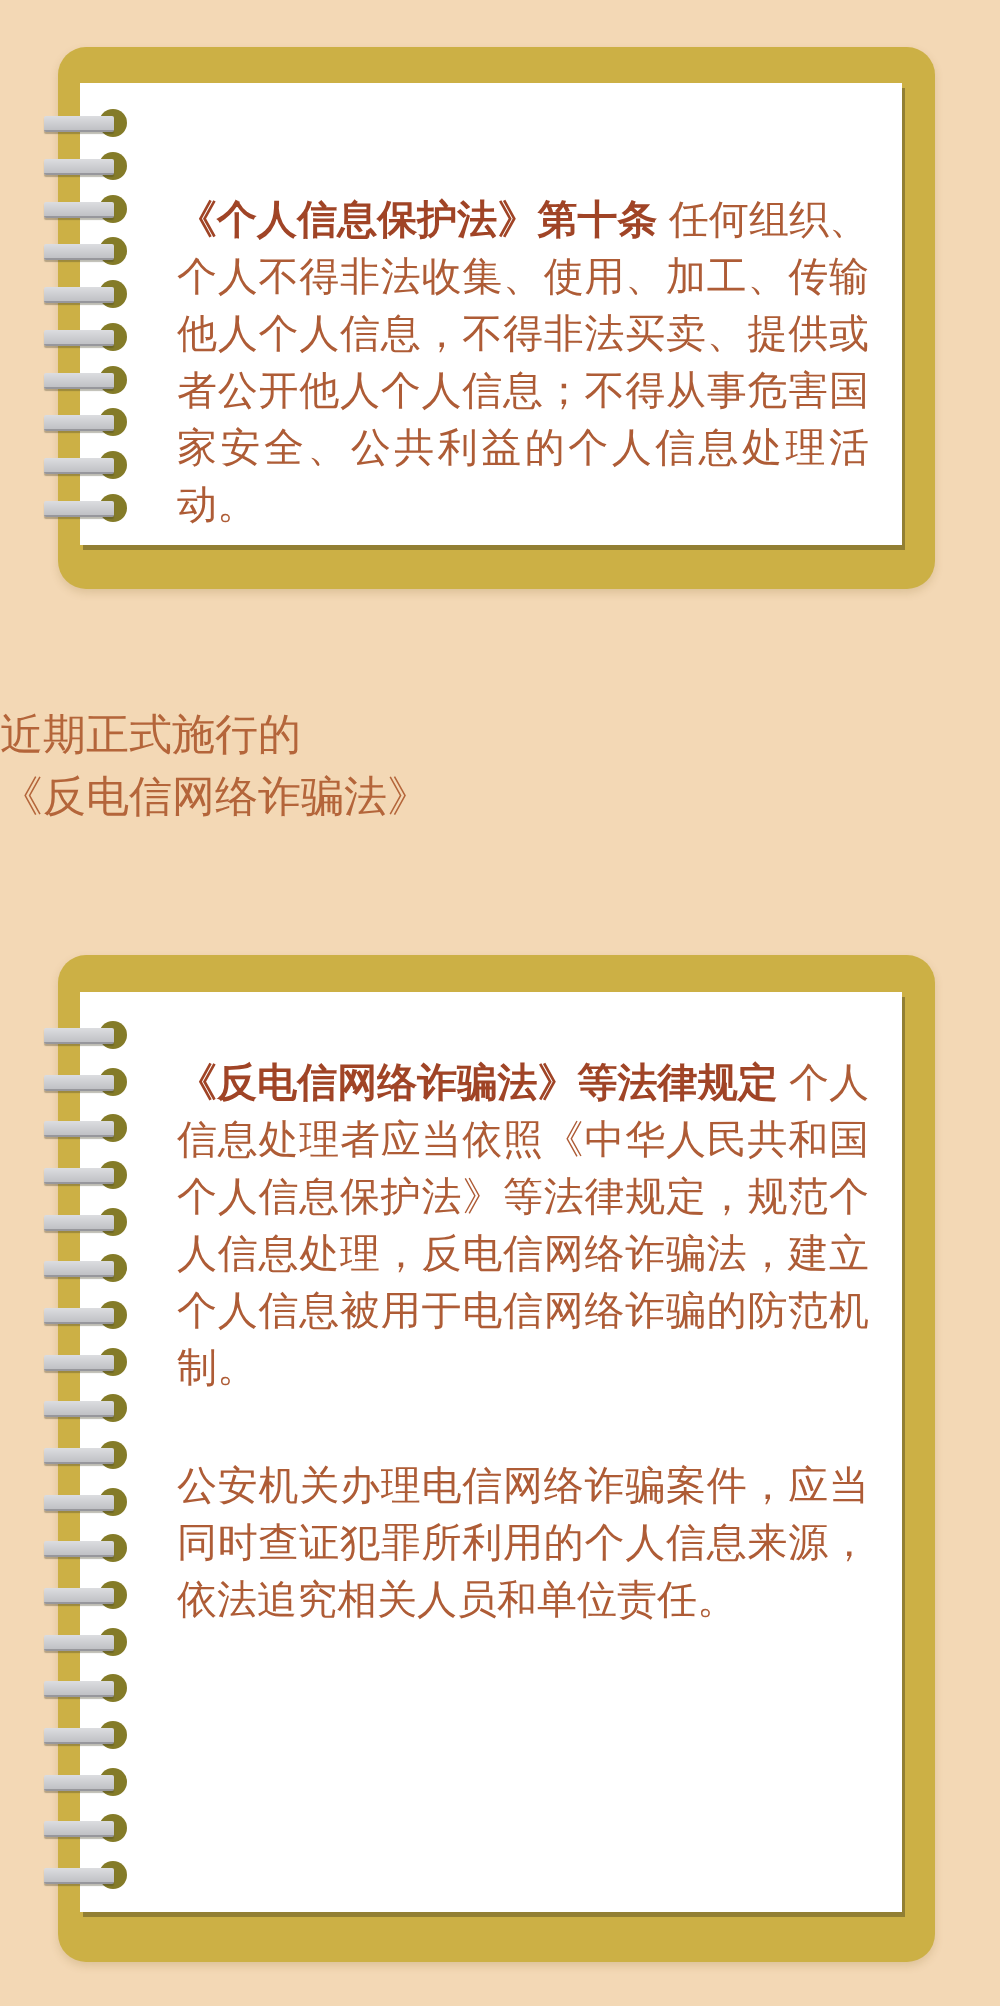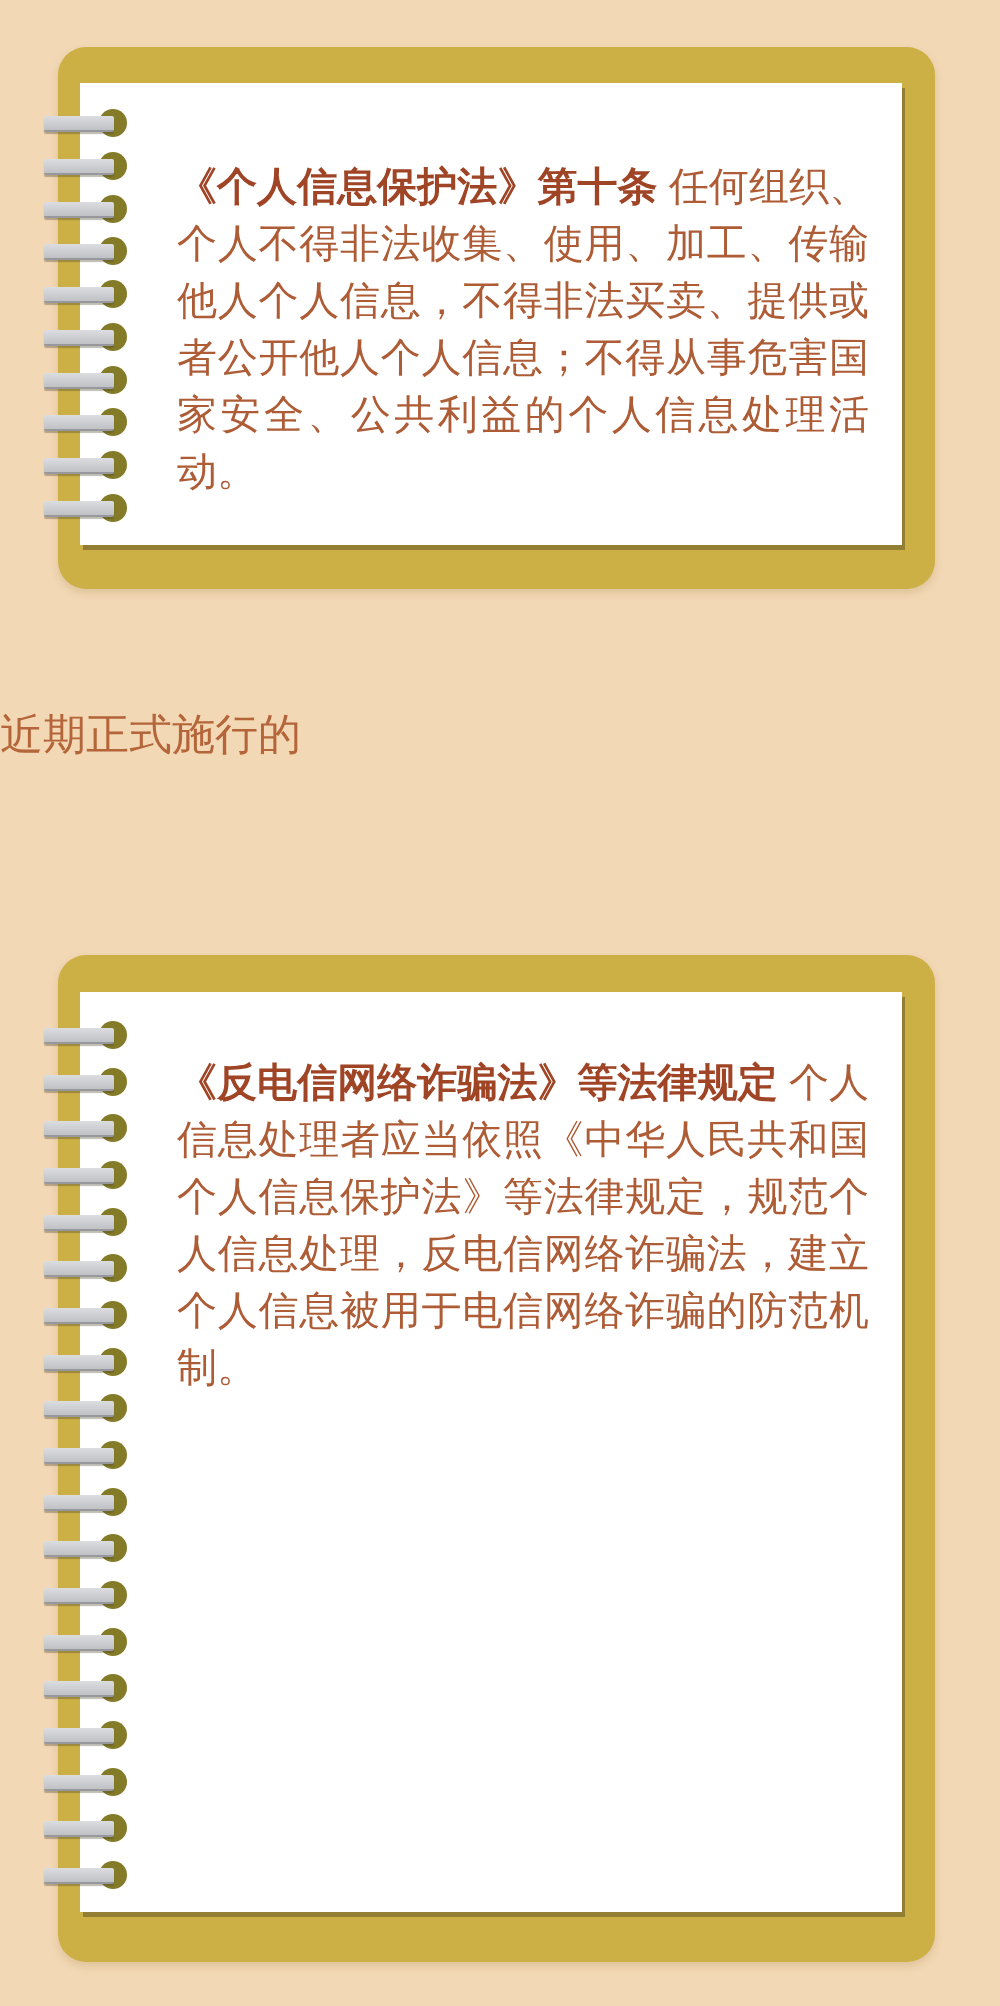--- a/index.html
+++ b/index.html
@@ -37,21 +37,21 @@
     box-shadow:3px 5px 0 var(--page-shadow);
   }
   .card1 .page{height:462px;}
   .card2 .page{top:37px;height:920px;}
   .law-text{
     position:absolute;left:97px;width:692px;
     font-size:40px;line-height:57px;
     color:var(--text-regular);
     text-align:justify;
   }
-  .card1 .law-text{top:75px;}
+  .card1 .law-text{top:108px;}
   .card2 .law-text{top:62px;}
   .law-text p{margin:0 0 61px 0;}
   .law-text p:last-child{margin-bottom:0;}
   .law-text .bold{
     font-weight:900;
     color:var(--text-bold);
   }
   .ring{
     position:absolute;left:-14px;width:83px;height:28px;
     pointer-events:none;
@@ -123,26 +123,28 @@
         <div class="ring-wire"></div>
       </div>
       <div class="ring" style="top: 447.02px;">
         <div class="ring-hole"></div>
         <div class="ring-wire"></div>
       </div>
     </div>
 
   <div class="interlude">
     <div>近期正式施行的</div>
+    <div>《反电信网络诈骗法》</div>
   </div>
 
   <div class="notebook card2">
     <div class="page">
       <div class="law-text">
           <p><span class="bold">《反电信网络诈骗法》等法律规定</span><span> 个人信息处理者应当依照《中华人民共和国个人信息保护法》等法律规定，规范个人信息处理，反电信网络诈骗法，建立个人信息被用于电信网络诈骗的防范机制。</span></p>
+          <p><span>公安机关办理电信网络诈骗案件，应当同时查证犯罪所利用的个人信息来源，依法追究相关人员和单位责任。</span></p>
         </div>
     </div>
   <div class="ring" style="top: 66px;">
         <div class="ring-hole"></div>
         <div class="ring-wire"></div>
       </div>
       <div class="ring" style="top: 112.67px;">
         <div class="ring-hole"></div>
         <div class="ring-wire"></div>
       </div>

